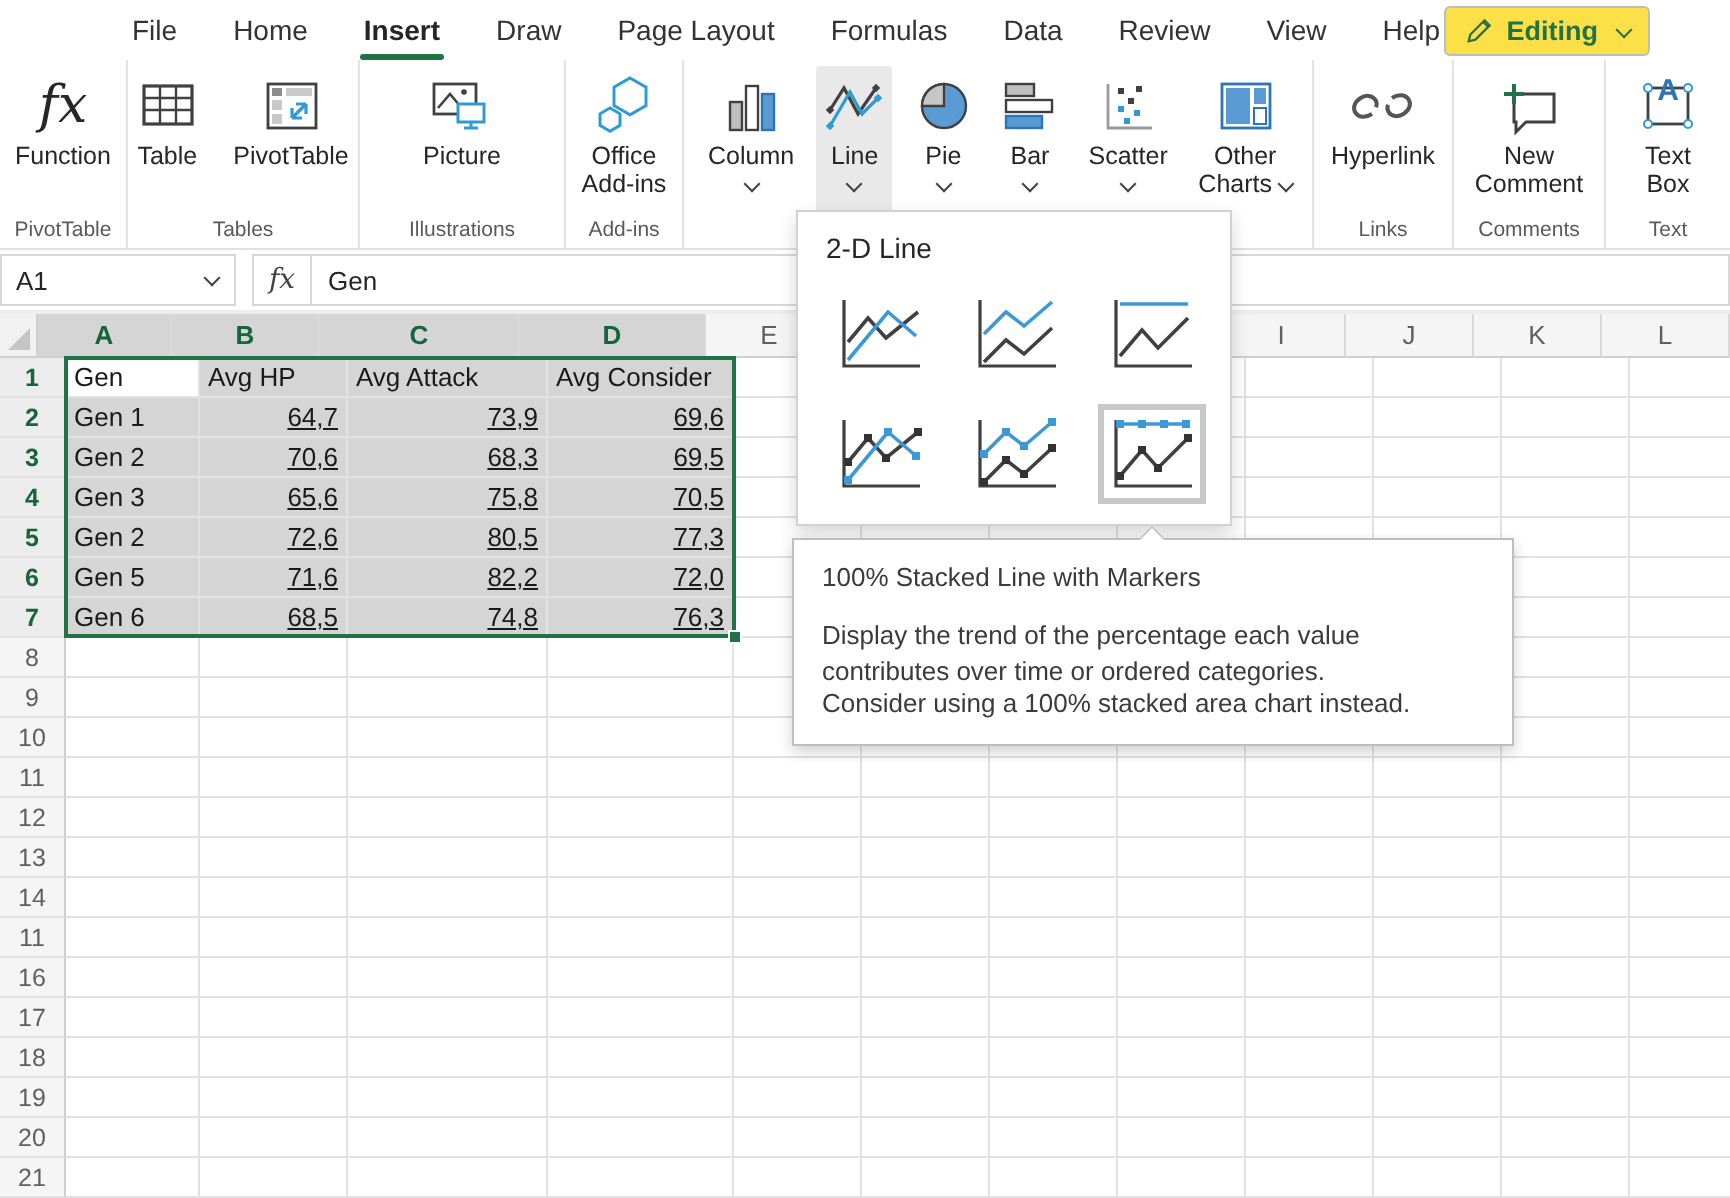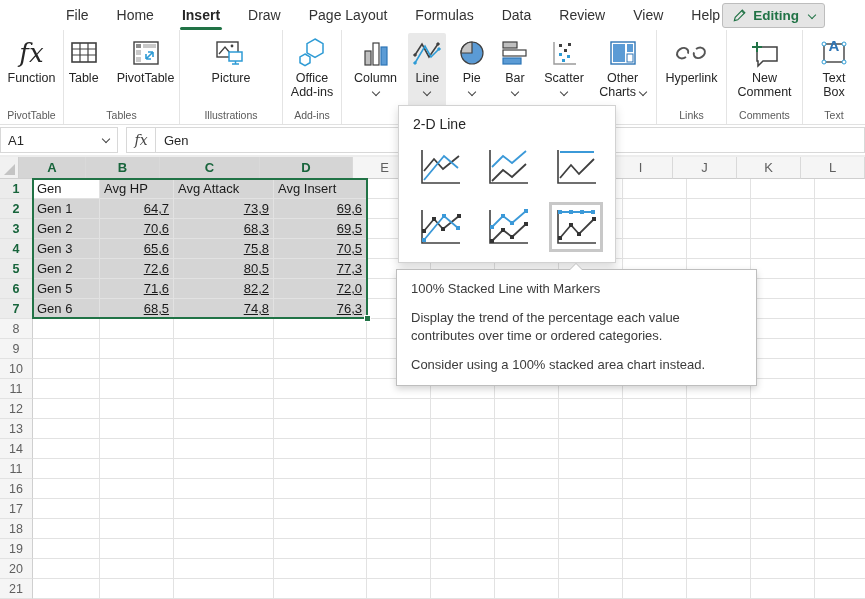--- a/index.html
+++ b/index.html
@@ -10,21 +10,21 @@
   
   #menubar { position:absolute; left:0; top:0; width:865px; height:30px;
     display:flex; align-items:center; padding-left:52px; background:#fff; }
   .menu-item { position:relative; font-size:14px; color:#333; padding:6px 14px 7px 14px;
     cursor:pointer; white-space:nowrap; }
   .menu-item.active { font-weight:700; color:#262626; }
   .menu-item.active::after { content:""; position:absolute; left:12px; right:12px; bottom:0;
     height:3px; background:#217346; border-radius:2px; }
   #editing-btn { position:absolute; right:40px; top:3px; height:25px; display:flex;
     align-items:center; gap:6px; border:1px solid #bdbdbd; border-radius:3px;
-    background:#e5e5e5; padding:0 9px; cursor:pointer; }
+    background:#fde047; padding:0 9px; cursor:pointer; }
   #editing-btn .lbl { color:#217346; font-size:13.5px; font-weight:700; }
 
   
   #ribbon { position:absolute; left:0; top:30px; width:865px; height:95px;
     background:#fff; border-bottom:1px solid #e1e1e1; display:flex; }
   .rgroup { position:relative; height:100%; border-right:1px solid #e4e4e4; flex:none;
     display:flex; justify-content:center; align-items:flex-start; padding-top:3px; }
   .glabel { position:absolute; bottom:3px; left:0; width:100%; text-align:center;
     font-size:10.5px; color:#5a5a5a; white-space:nowrap; }
   .rbtn { display:flex; flex-direction:column; align-items:center; padding:2px 4px;
@@ -89,21 +89,21 @@
   #charttip { position:absolute; left:396px; top:269px; width:361px; background:#fff;
     border:1px solid #bebebe; box-shadow:0 3px 7px rgba(0,0,0,.18); z-index:31;
     padding:11px 14px 13px 14px; }
   #charttip::before { content:""; position:absolute; top:-7px; left:172px;
     border-left:7px solid transparent; border-right:7px solid transparent;
     border-bottom:7px solid #bebebe; }
   #charttip::after { content:""; position:absolute; top:-6px; left:173px;
     border-left:6px solid transparent; border-right:6px solid transparent;
     border-bottom:6px solid #fff; }
   #charttip .t { font-size:13px; color:#3b3b3b; margin-bottom:13px; }
-  #charttip .b { font-size:13px; color:#3b3b3b; line-height:1.35; margin-bottom:13px; }
+  #charttip .b { font-size:13px; color:#3b3b3b; line-height:1.35; margin-bottom:0; }
   #charttip .n { font-size:13px; color:#3b3b3b; }
 
   svg { display:block; }
 </style>
 </head>
 <body>
 
 <div id="stage">
 
   <div id="menubar">
@@ -348,21 +348,21 @@
         <div class="colhdr" style="width: 64px;">J</div>
         <div class="colhdr" style="width: 64px;">K</div>
         <div class="colhdr" style="width: 64px;">L</div>
       </div>
     <div id="rows-holder">
         <div class="srow">
           <div class="rowhdr sel">1</div>
           <div class="cell active" style="width: 67px;">Gen</div>
           <div class="cell sel" style="width: 74px;">Avg HP</div>
           <div class="cell sel" style="width: 100px;">Avg Attack</div>
-          <div class="cell sel" style="width: 93px;">Avg Insert</div>
+          <div class="cell sel" style="width: 93px;">Avg Consider</div>
           <div class="cell" style="width: 64px;"></div>
           <div class="cell" style="width: 64px;"></div>
           <div class="cell" style="width: 64px;"></div>
           <div class="cell" style="width: 64px;"></div>
           <div class="cell" style="width: 64px;"></div>
           <div class="cell" style="width: 64px;"></div>
           <div class="cell" style="width: 64px;"></div>
           <div class="cell" style="width: 64px;"></div>
         </div>
         <div class="srow">

